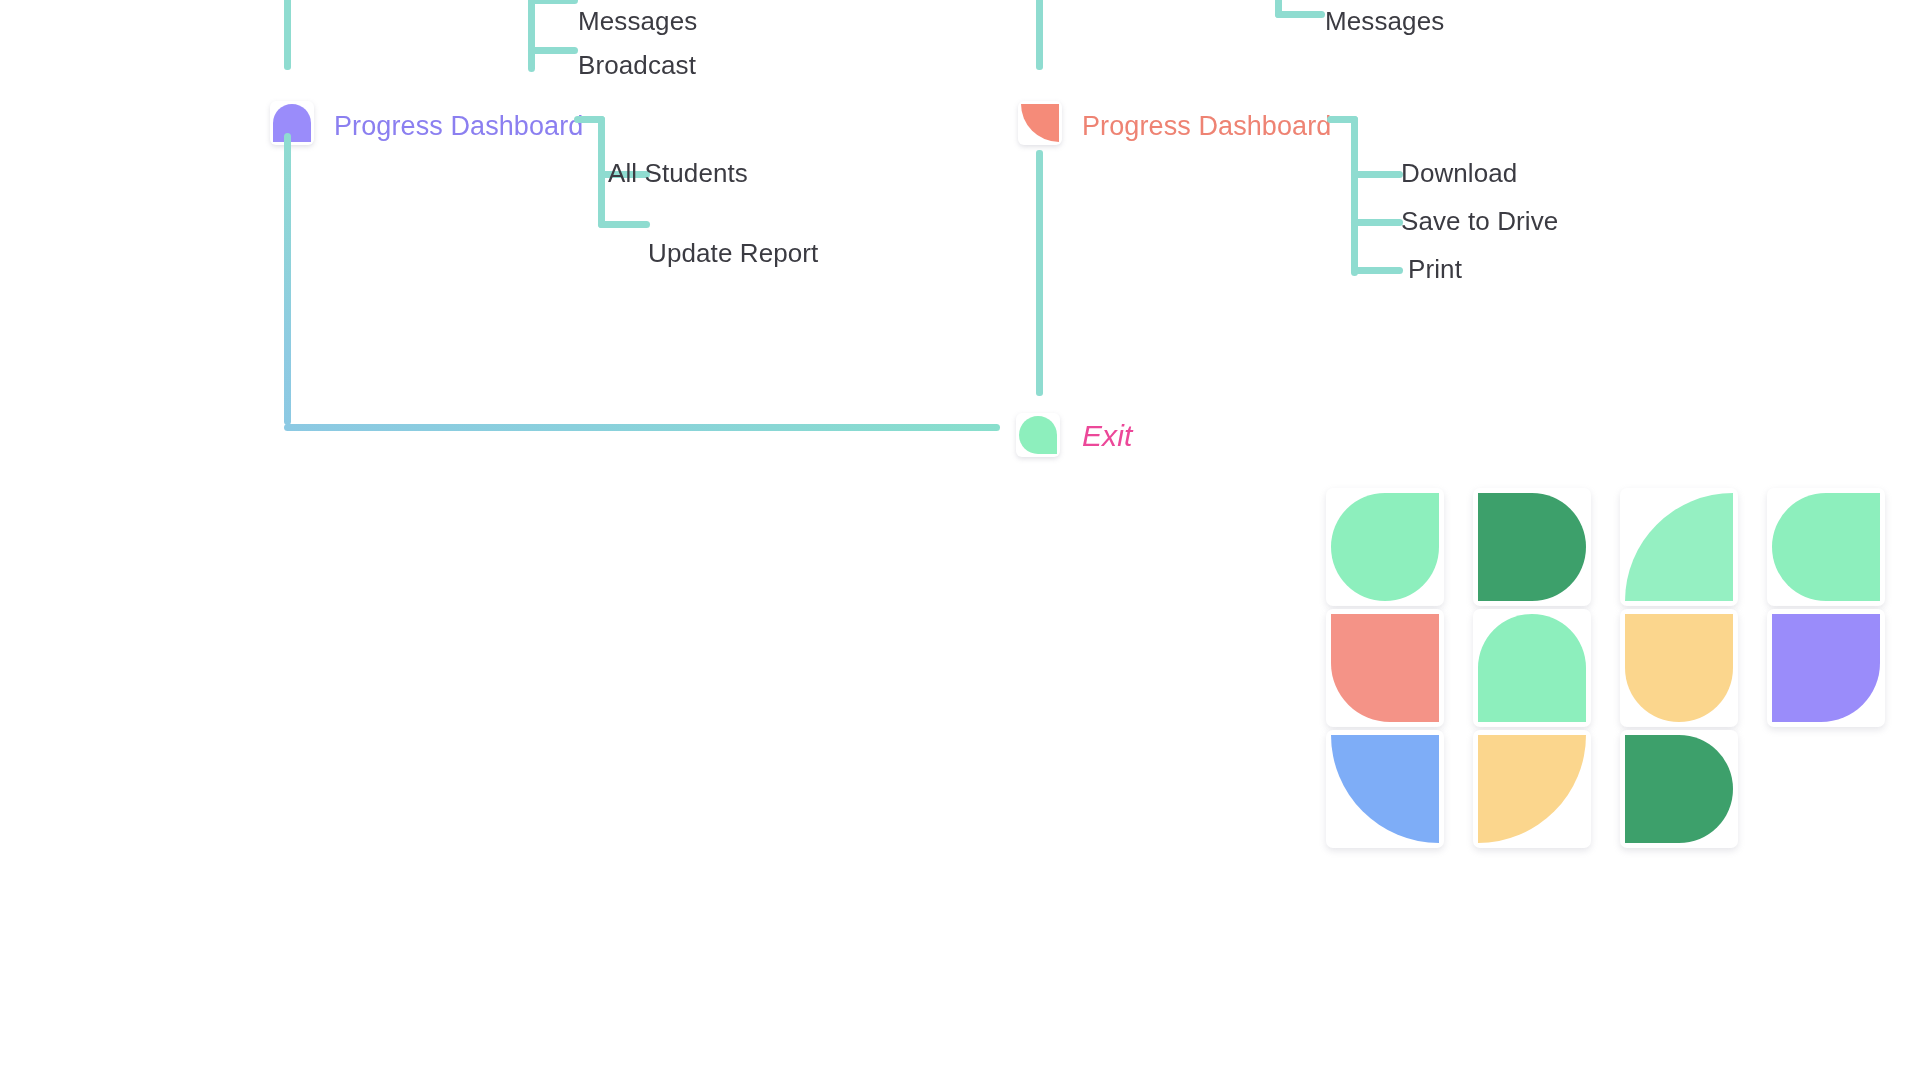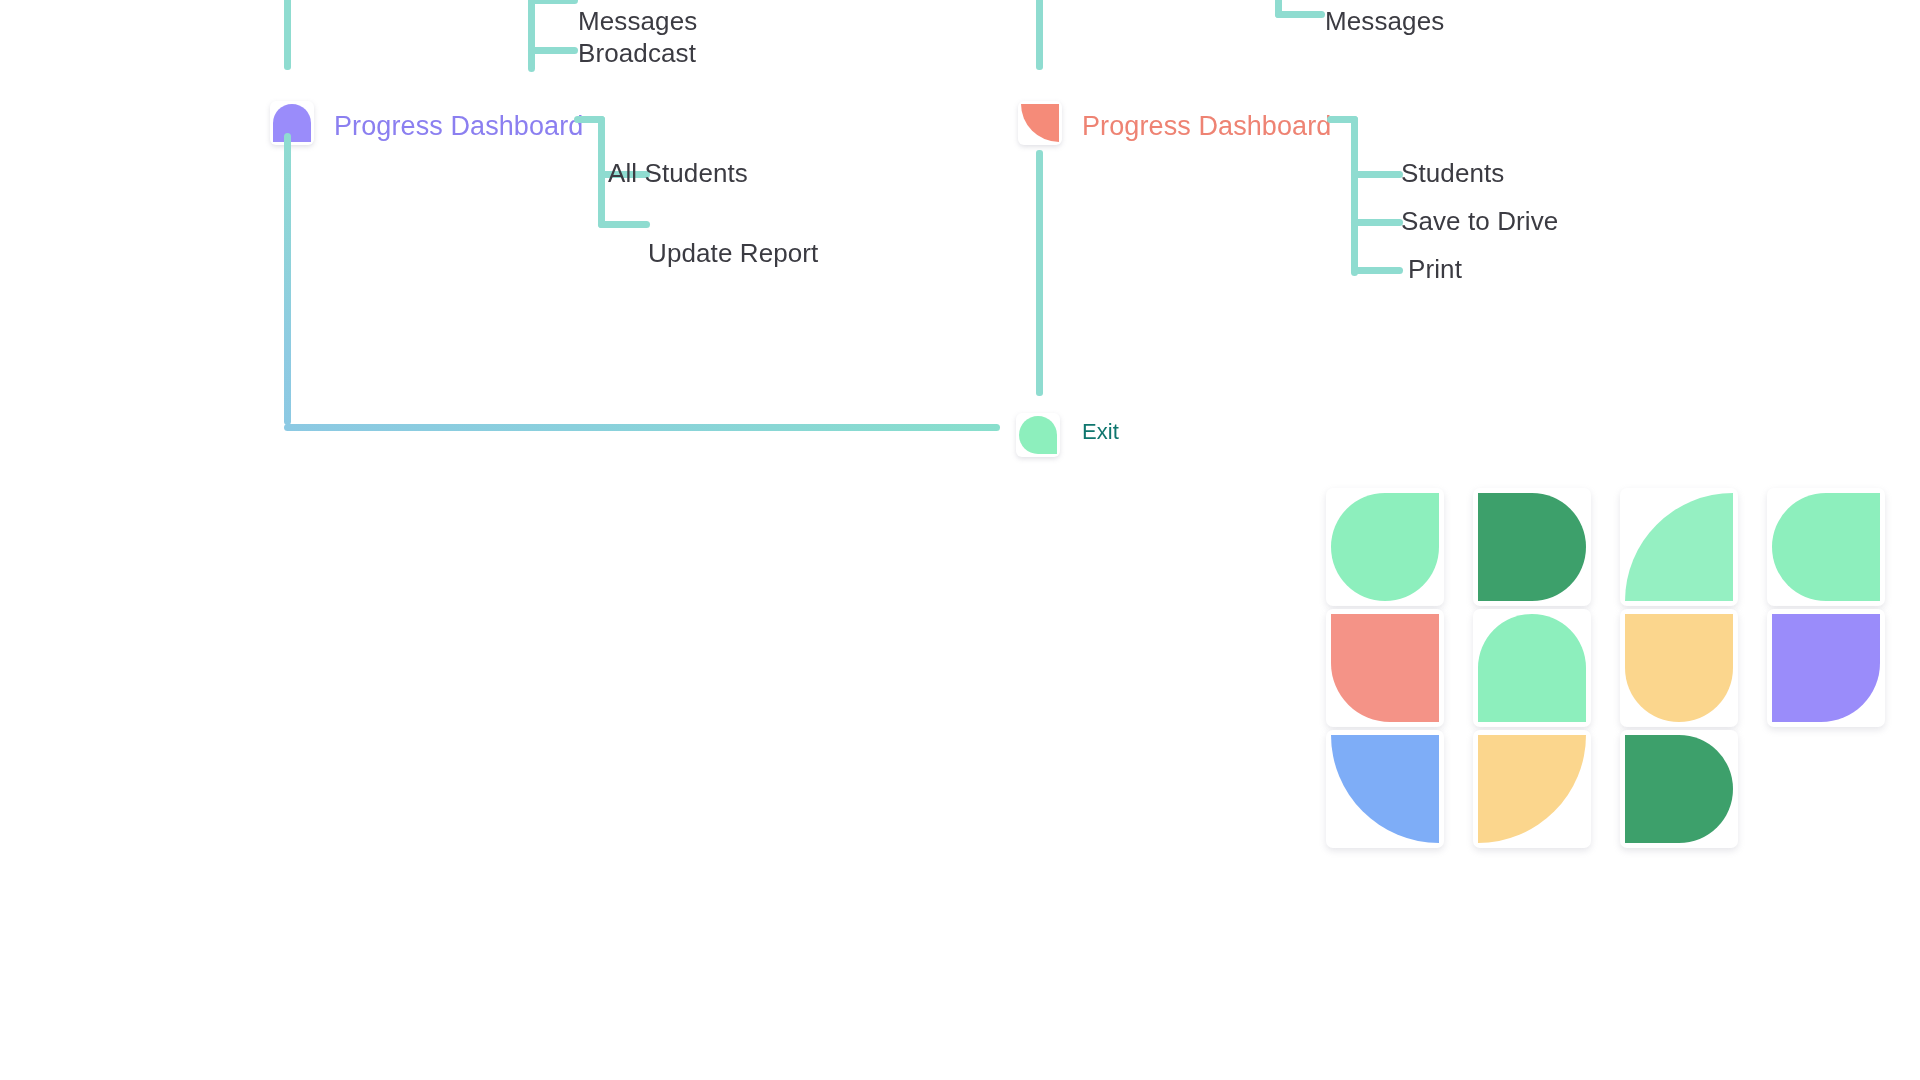--- a/index.html
+++ b/index.html
@@ -24,21 +24,21 @@
     font-size: 27px;
     font-weight: 400;
     letter-spacing: 0.1px;
     color: #3a3a40;
     white-space: nowrap;
     line-height: 1;
   }
   .node-label.leaf { font-size: 26px; color: #3b3b42; }
   .node-label.purple { color: #8b7ff0; }
   .node-label.salmon { color: #ee8373; }
-  .node-label.dark   { color: #0f766e; font-size: 22px; }
+  .node-label.dark   { color: #ec4899; font-size: 30px; font-style: italic; }
 
   
   .chip {
     position: absolute;
     background: #ffffff;
     border-radius: 6px;
     padding: 3px;
     box-shadow: 0 2px 5px rgba(120,120,140,0.22);
   }
   .chip .glyph {
@@ -125,21 +125,21 @@
   <div class="vline" style="left:284px; top:-16px; width:7px; height:86px;"></div>
 
   <div class="bracket" style="left:528px; top:-18px; width:52px; height:90px;">
     <div class="spine"></div>
     <div class="arm" style="top:15px;  width:50px;"></div>
     <div class="arm" style="top:65px;  width:50px;"></div>
   </div>
 
   <span class="node-label leaf" style="left:578px; top:8px;">Messages</span>
 
-  <span class="node-label leaf" style="left:578px; top:40px;text-align:center;">Broadcast</span>
+  <span class="node-label leaf" style="left:578px; top:52px;text-align:center;">Broadcast</span>
 
   <div class="chip" style="left:270px; top:101px; width:44px; height:44px;">
     <span class="glyph" style="background:#9a8cfa; border-radius:19px 19px 0 0;"></span>
   </div>
 
   <span class="node-label purple" style="left:334px; top:113px;">Progress Dashboard</span>
 
   <div class="bracket" style="left:598px; top:116px; width:54px; height:112px;">
     <div class="spine"></div>
     <div class="stub" style="left:-24px; top:0; width:31px;"></div>
@@ -174,21 +174,21 @@
   <div class="vline" style="left:1036px; top:150px; width:7px; height:246px;"></div>
 
   <div class="bracket" style="left:1351px; top:116px; width:54px; height:160px;">
     <div class="spine"></div>
     <div class="stub" style="left:-24px; top:0; width:31px;"></div>
     <div class="arm" style="top:55px;  width:52px;"></div>
     <div class="arm" style="top:103px; width:52px;"></div>
     <div class="arm" style="top:151px; width:52px;"></div>
   </div>
 
-  <span class="node-label leaf" style="left:1401px; top:160px;">Students</span>
+  <span class="node-label leaf" style="left:1401px; top:160px;">Download</span>
 
   <span class="node-label leaf" style="left:1401px; top:208px;">Save to Drive</span>
 
   <span class="node-label leaf" style="left:1401px; top:256px;margin-left:7px;">Print</span>
 
   <div class="chip" style="left:1016px; top:413px; width:44px; height:44px;">
     <span class="glyph" style="background:#8defbd; border-radius:19px 19px 0 19px;"></span>
   </div>
 
   <span class="node-label dark" style="left:1082px; top:421px;">Exit</span>

